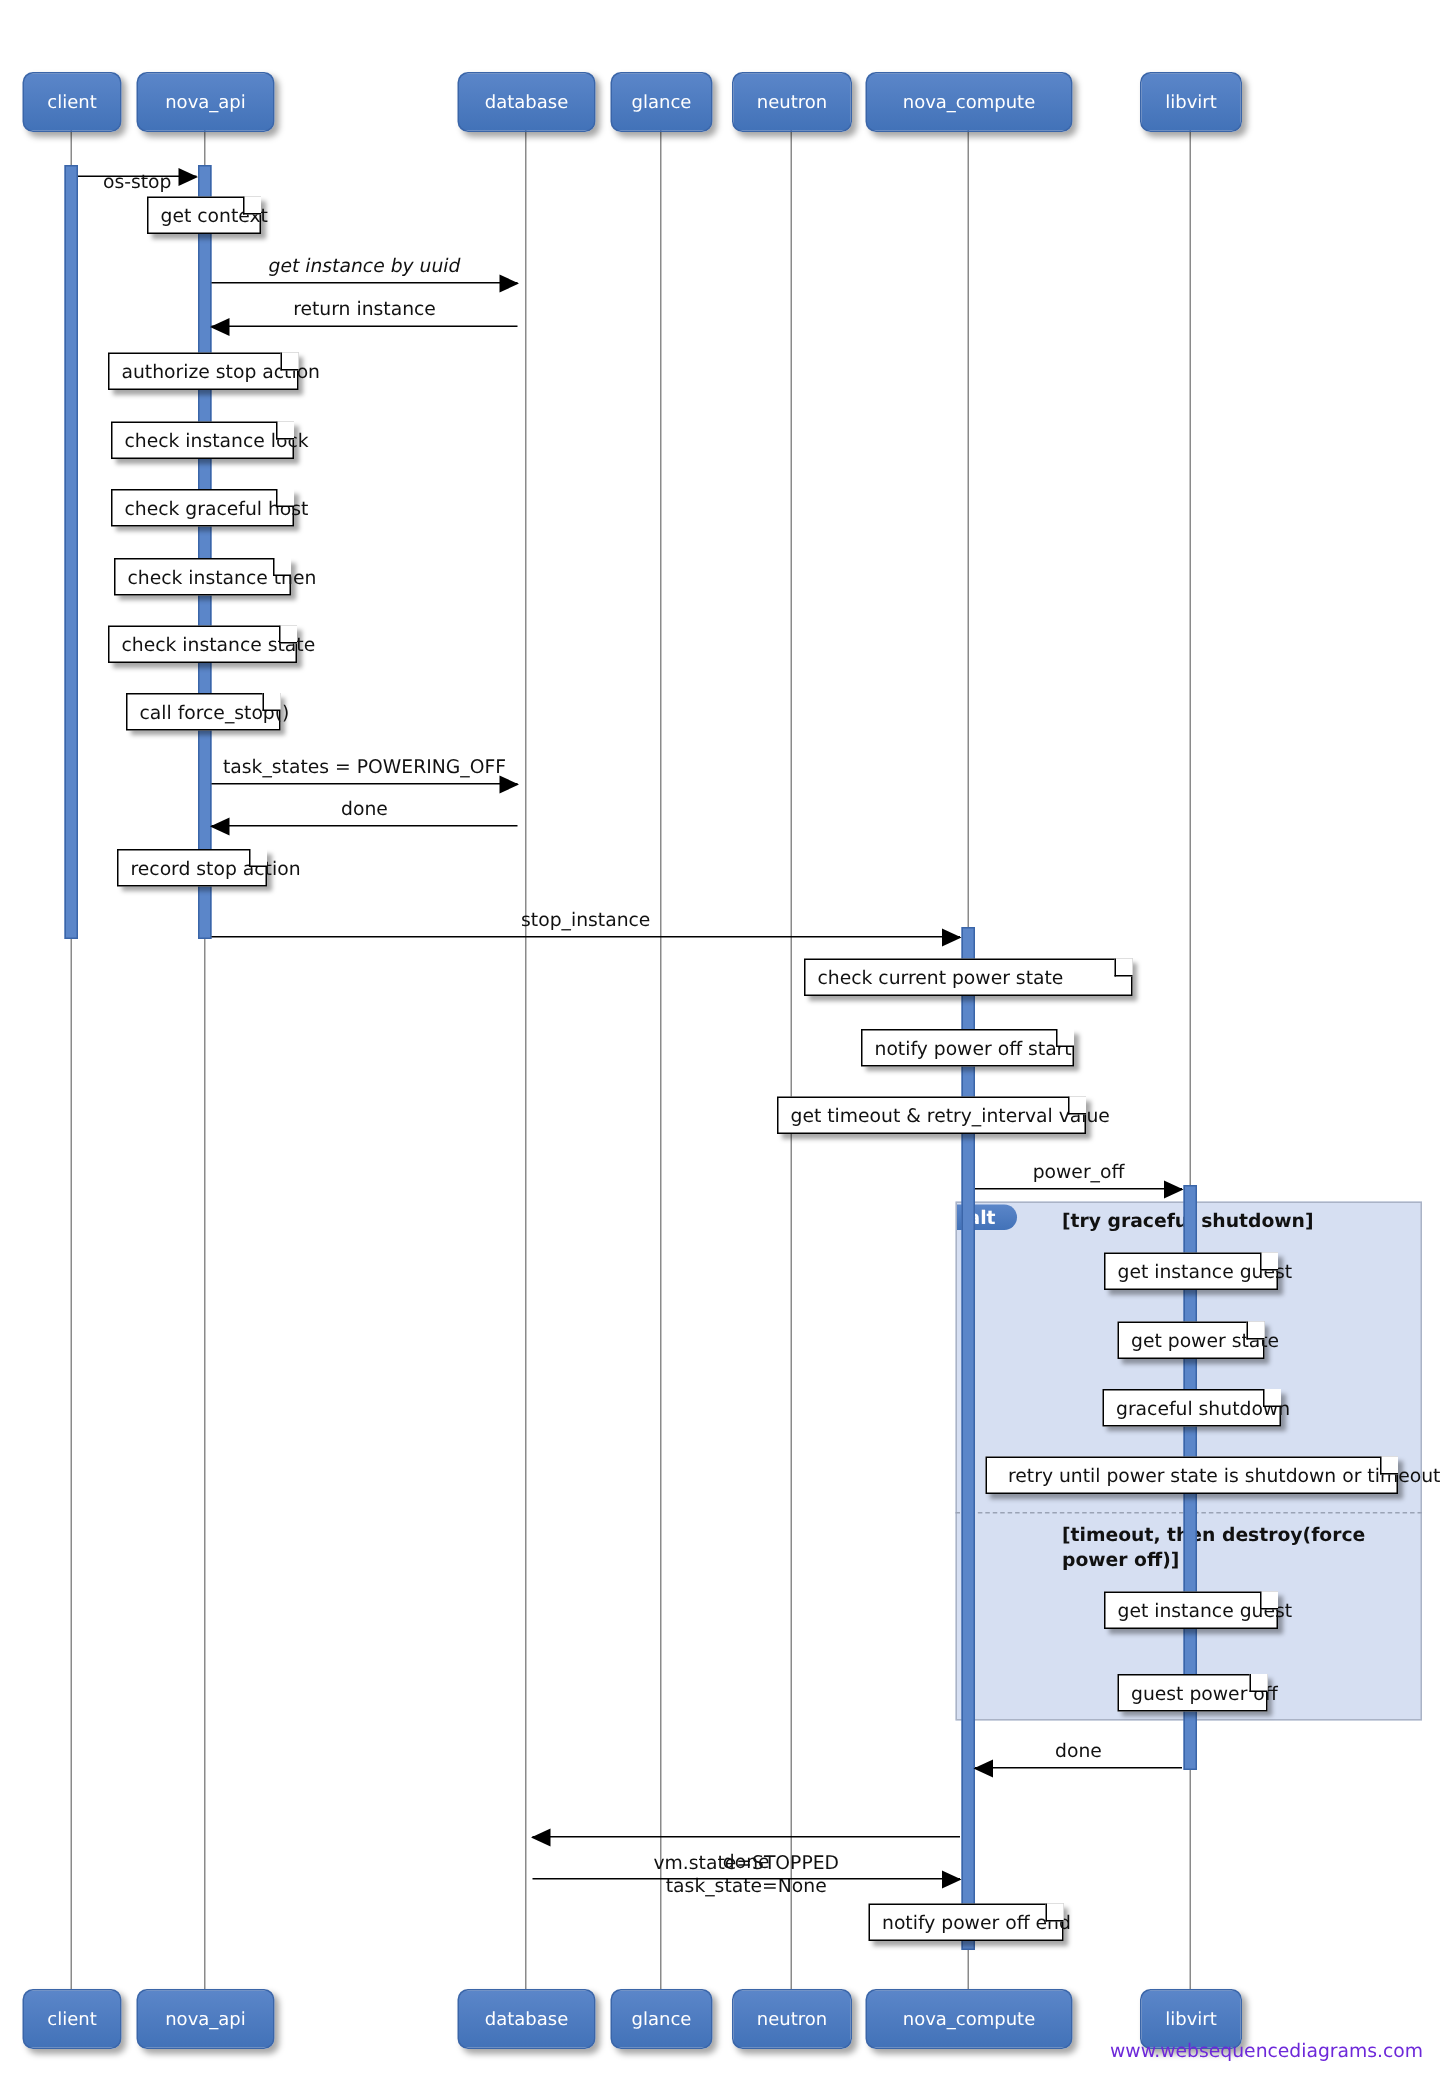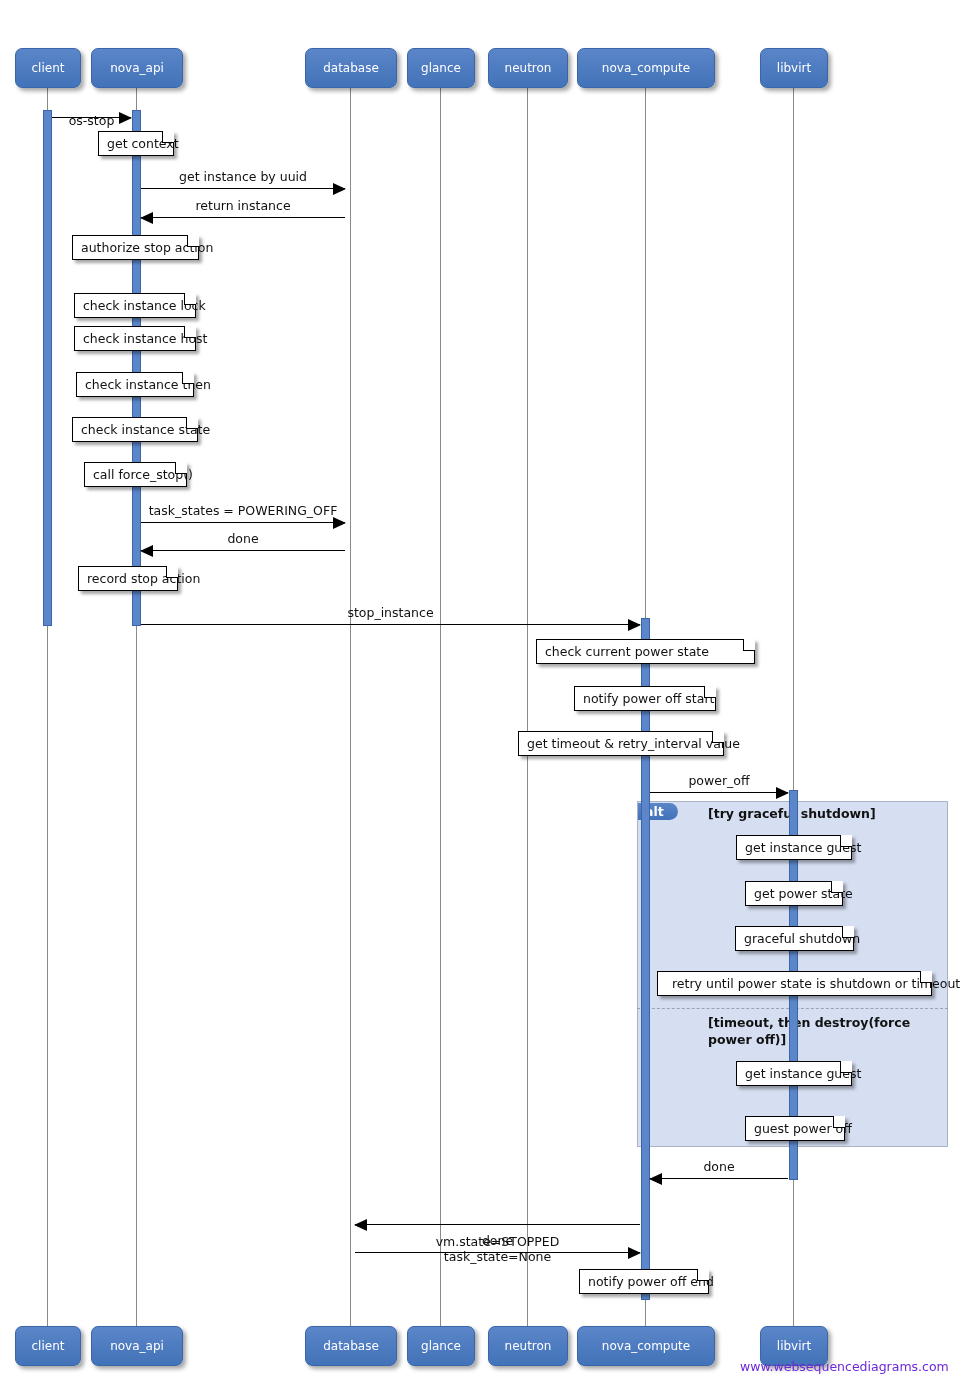--- a/index.html
+++ b/index.html
@@ -77,21 +77,21 @@
       <div class="act" style="left: 789px; top: 790px; height: 390px;"></div>
     </div>
   <div id="messages">
       <div class="msgline" style="left: 52px; top: 117px; width: 79px;"></div>
       <div class="arrowR" style="left: 119px; top: 112px;"></div>
       <div class="msglabel" style="left: 52px; top: 92px; width: 79px; line-height: 15px; margin-top: 21px;">
         <div>os-stop</div>
       </div>
       <div class="msgline" style="left: 141px; top: 188px; width: 204px;"></div>
       <div class="arrowR" style="left: 333px; top: 183px;"></div>
-      <div class="msglabel" style="left: 141px; top: 169px; width: 204px; line-height: 15px;">
+      <div class="msglabel" style="left: 141px; top: 169px; width: 204px; line-height: 15px; font-style: italic;">
         <div>get instance by uuid</div>
       </div>
       <div class="msgline" style="left: 141px; top: 217px; width: 204px;"></div>
       <div class="arrowL" style="left: 140px; top: 212px;"></div>
       <div class="msglabel" style="left: 141px; top: 198px; width: 204px; line-height: 15px;">
         <div>return instance</div>
       </div>
       <div class="msgline" style="left: 141px; top: 522px; width: 204px;"></div>
       <div class="arrowR" style="left: 333px; top: 517px;"></div>
       <div class="msglabel" style="left: 141px; top: 503px; width: 204px; line-height: 15px;">
@@ -125,22 +125,22 @@
       </div>
       <div class="msgline" style="left: 355px; top: 1252px; width: 285px;"></div>
       <div class="arrowR" style="left: 628px; top: 1247px;"></div>
       <div class="msglabel" style="left: 355px; top: 1233px; width: 285px; line-height: 15px;">
         <div>done</div>
       </div>
     </div>
   <div id="notes">
       <div class="note" style="left: 98px; top: 131px; width: 76px;"><span>get context</span></div>
       <div class="note" style="left: 72px; top: 235px; width: 127px;"><span>authorize stop action</span></div>
-      <div class="note" style="left: 74px; top: 281px; width: 122px; margin-top: 12px;"><span>check instance lock</span></div>
-      <div class="note" style="left: 74px; top: 326px; width: 122px;"><span>check instance host</span></div>
+      <div class="note" style="left: 74px; top: 281px; width: 122px;"><span>check instance lock</span></div>
+      <div class="note" style="left: 74px; top: 326px; width: 122px;"><span>check graceful host</span></div>
       <div class="note" style="left: 76px; top: 372px; width: 118px;"><span>check instance then</span></div>
       <div class="note" style="left: 72px; top: 417px; width: 126px;"><span>check instance state</span></div>
       <div class="note" style="left: 84px; top: 462px; width: 103px;"><span>call force_stop()</span></div>
       <div class="note" style="left: 78px; top: 566px; width: 100px;"><span>record stop action</span></div>
       <div class="note" style="left: 536px; top: 639px; width: 219px;"><span>check current power state</span></div>
       <div class="note" style="left: 574px; top: 686px; width: 142px;"><span>notify power off start</span></div>
       <div class="note" style="left: 518px; top: 731px; width: 206px;"><span>get timeout &amp; retry_interval value</span></div>
       <div class="note" style="left: 736px; top: 835px; width: 116px;"><span>get instance guest</span></div>
       <div class="note" style="left: 745px; top: 881px; width: 98px;"><span>get power state</span></div>
       <div class="note" style="left: 735px; top: 926px; width: 119px;"><span>graceful shutdown</span></div>

